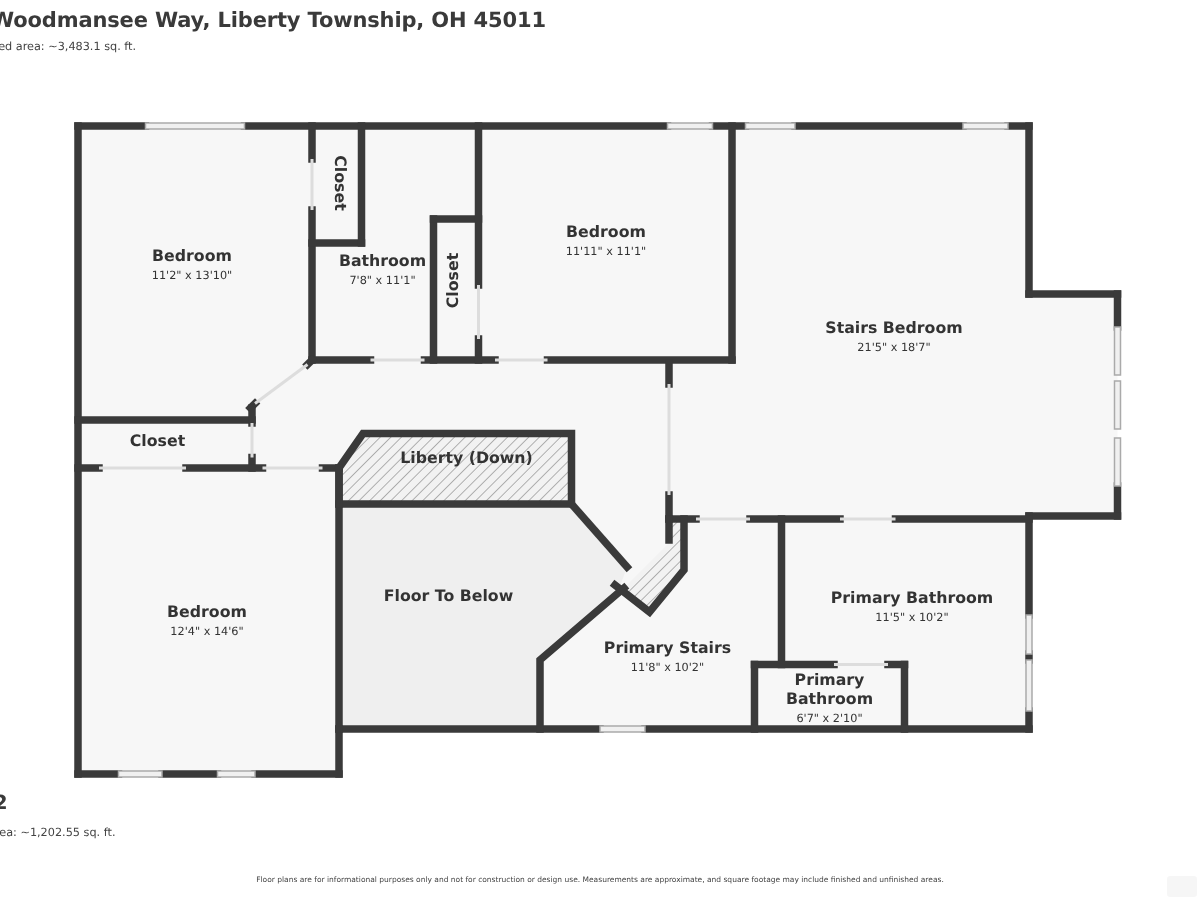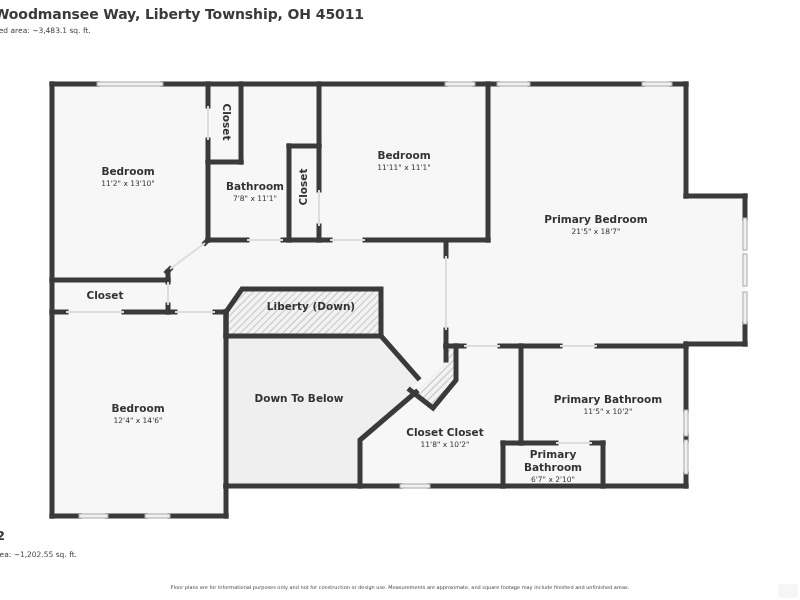--- a/index.html
+++ b/index.html
@@ -145,50 +145,50 @@
   </g>
 </svg>
 
 <div class="room" style="left:128px;top:177px">
   <span class="name">Bedroom</span>
   <span class="dims">11'2" x 13'10"</span>
 </div>
 <div class="room rot" style="left:226px;top:122px">
   <span class="name">Closet</span>
 </div>
-<div class="room" style="left:255px;top:192px">
+<div class="room" style="left:255px;top:180px">
   <span class="name">Bathroom</span>
   <span class="dims">7'8" x 11'1"</span>
 </div>
 <div class="room rot" style="left:303px;top:187px;transform:translate(-50%,-50%) rotate(-90deg)">
   <span class="name">Closet</span>
 </div>
 <div class="room" style="left:404px;top:161px">
   <span class="name">Bedroom</span>
   <span class="dims">11'11" x 11'1"</span>
 </div>
 <div class="room" style="left:596px;top:225px">
-  <span class="name">Primary Bedroom</span>
+  <span class="name">Stairs Bedroom</span>
   <span class="dims">21'5" x 18'7"</span>
 </div>
 <div class="room" style="left:105px;top:295px">
   <span class="name">Closet</span>
 </div>
 <div class="room" style="left:311px;top:306px">
   <span class="name">Liberty (Down)</span>
 </div>
 <div class="room" style="left:138px;top:414px">
   <span class="name">Bedroom</span>
   <span class="dims">12'4" x 14'6"</span>
 </div>
 <div class="room" style="left:299px;top:398px">
-  <span class="name">Down To Below</span>
+  <span class="name">Floor To Below</span>
 </div>
 <div class="room" style="left:445px;top:438px">
-  <span class="name">Closet Closet</span>
+  <span class="name">Primary Stairs</span>
   <span class="dims">11'8" x 10'2"</span>
 </div>
 <div class="room" style="left:608px;top:405px">
   <span class="name">Primary Bathroom</span>
   <span class="dims">11'5" x 10'2"</span>
 </div>
 <div class="room" style="left:553px;top:466px;white-space:normal;width:70px">
   <span class="name">Primary Bathroom</span>
   <span class="dims">6'7" x 2'10"</span>
 </div>

